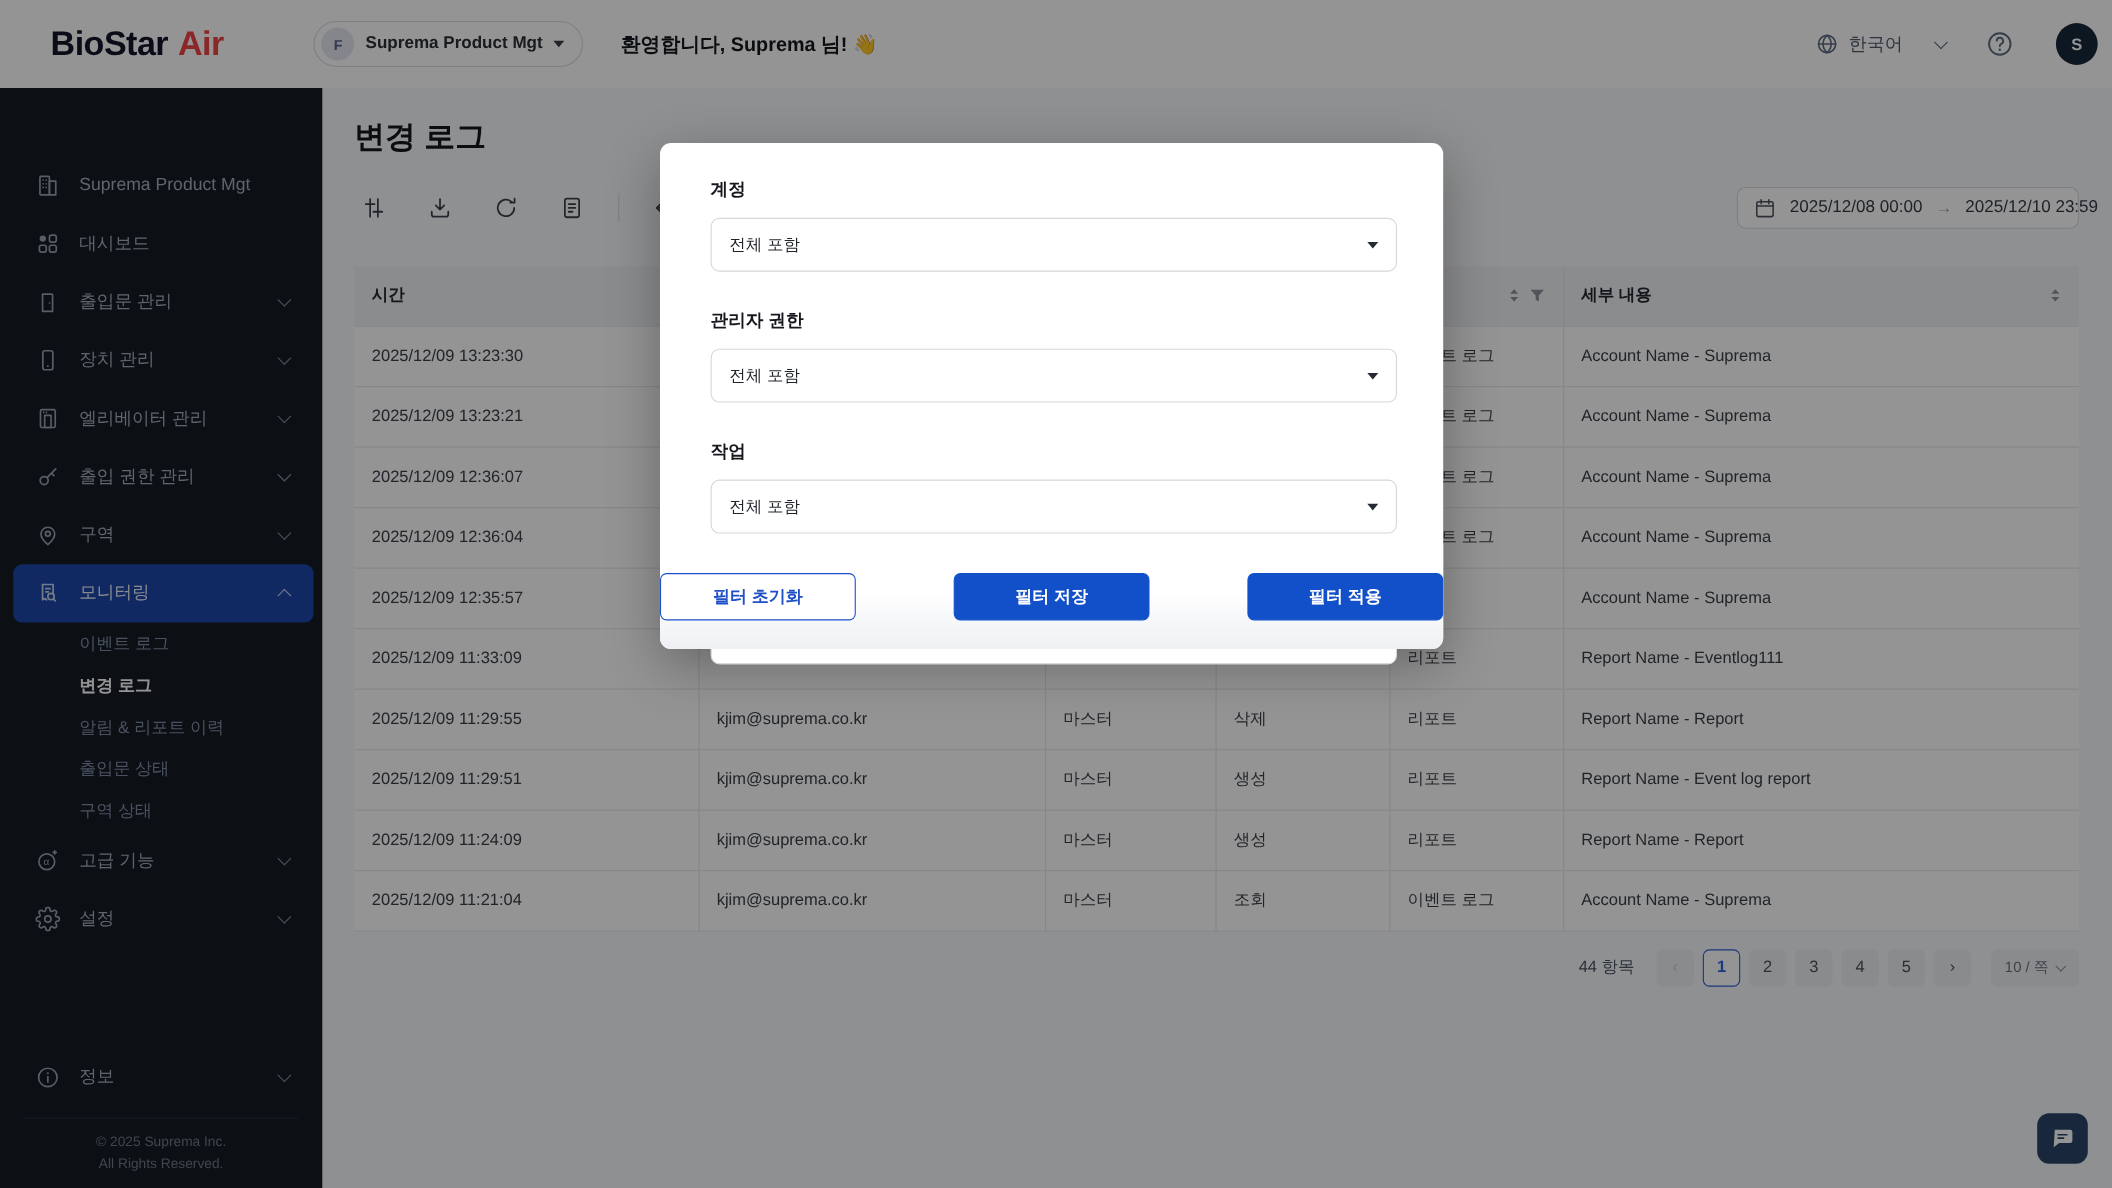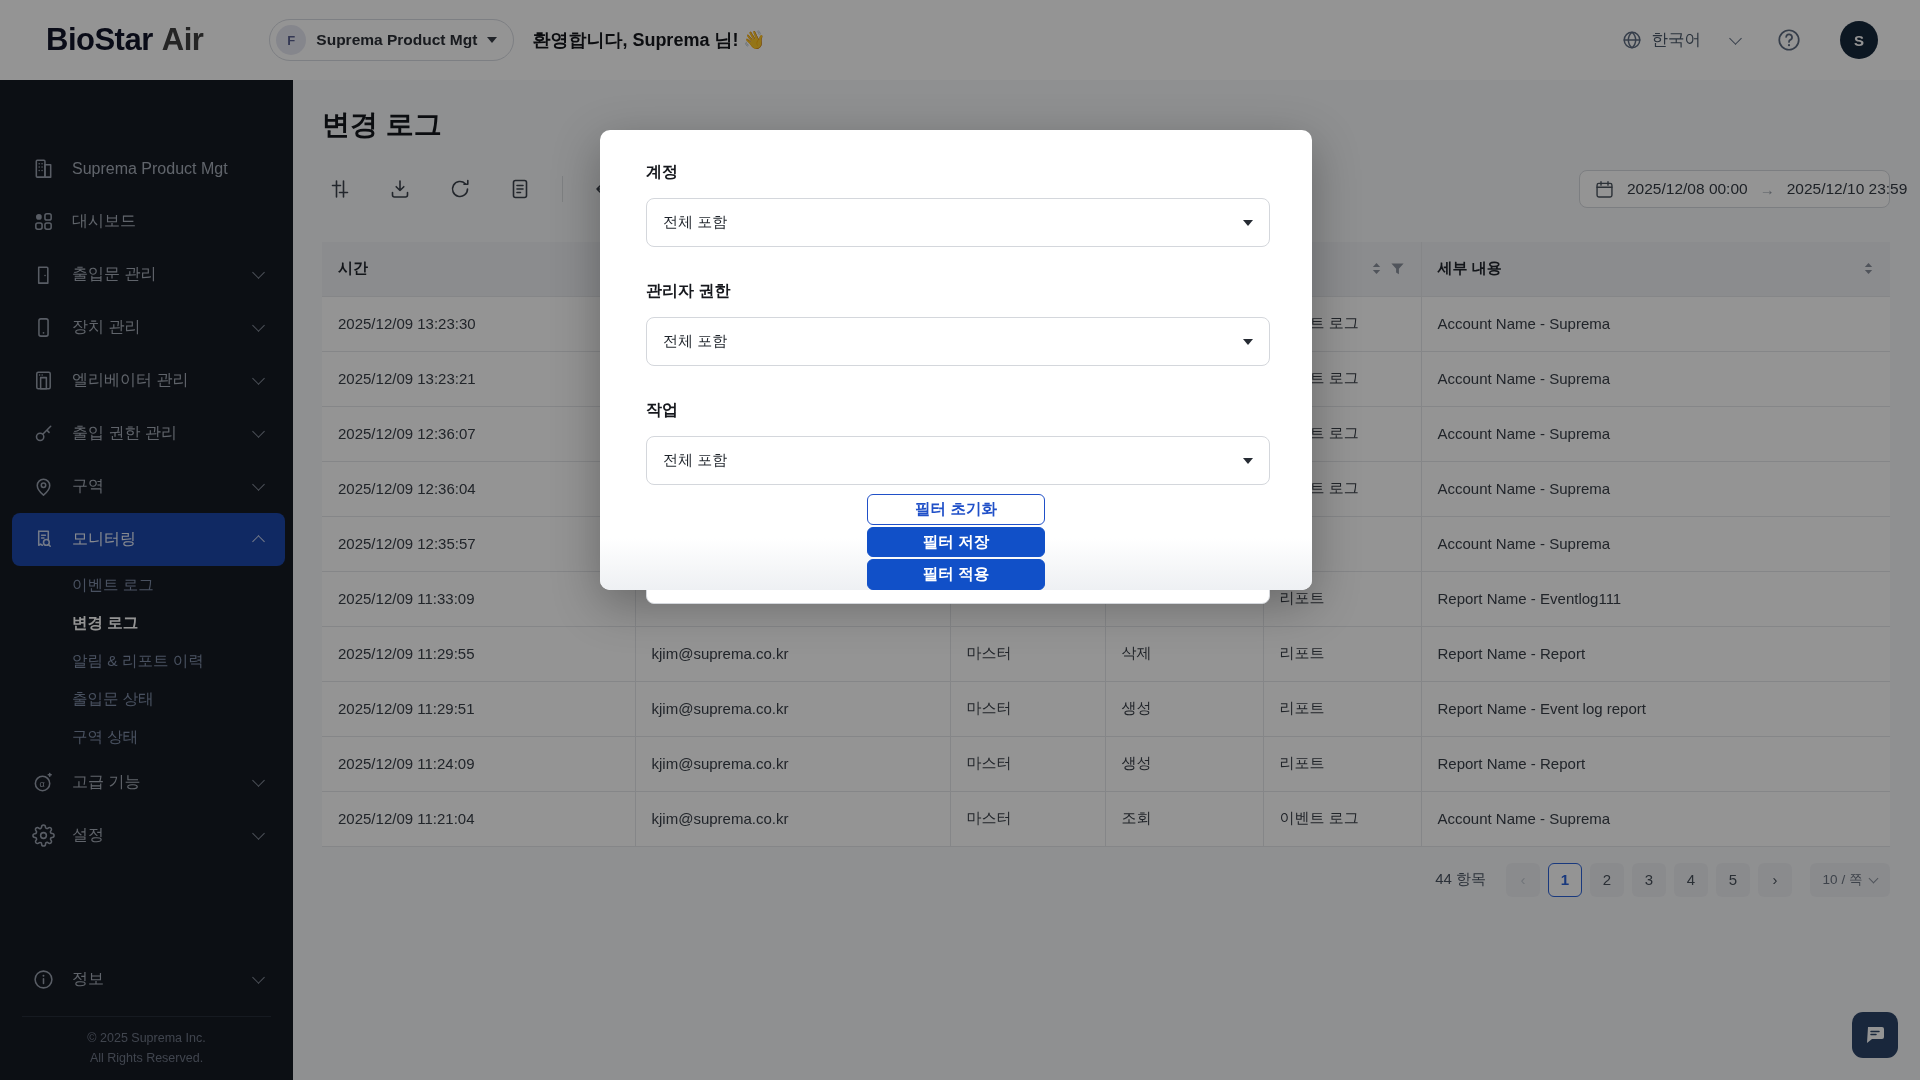--- a/index.html
+++ b/index.html
@@ -6,24 +6,24 @@
   body { background:#30343a; }
   .screen {
     position:relative; width:1920px; height:1080px; overflow:hidden;
     background:#f7f8fa; font-family:"Liberation Sans","DejaVu Sans",sans-serif; color:#222;
   }
   svg { display:block; }
   .icon { stroke:currentColor; fill:none; stroke-width:1.6; stroke-linecap:round; stroke-linejoin:round; }
 
   
   .topbar { position:absolute; left:0; top:0; width:1920px; height:80px; background:#ffffff;
-    display:flex; align-items:center; padding:0 42px 0 46px; z-index:2; }
+    display:flex; align-items:center; padding:0 13px 0 46px; z-index:2;gap:16px; }
   .logo { font-size:31px; font-weight:bold; letter-spacing:-0.5px; display:flex; gap:9px; }
   .logo .lg1 { color:#12152a; }
-  .logo .lg2 { color:#404040; }
+  .logo .lg2 { color:#ef4444; }
   .workspace-pill { margin-left:66px; height:42px; border:1px solid #d8dbe2; border-radius:21px;
     display:flex; align-items:center; gap:10px; padding:0 16px 0 6px; background:#fff; cursor:pointer; }
   .ws-badge { width:30px; height:30px; border-radius:50%; background:#e6e7f2; color:#5b6190;
     font-size:13px; font-weight:bold; display:flex; align-items:center; justify-content:center; }
   .ws-name { font-size:15.5px; font-weight:600; color:#2b2f36; }
   .caret-down { width:0; height:0; border-left:5.5px solid transparent; border-right:5.5px solid transparent; border-top:6.5px solid #3a3f47; }
   .greeting { margin-left:18px; font-size:18px; font-weight:600; color:#15181d; }
   .topbar-spacer { flex:1; }
   .top-right { display:flex; align-items:center; color:#5d6b80; }
   .lang-group { display:flex; align-items:center; gap:9px; cursor:pointer; }
@@ -95,21 +95,21 @@
   .modal-head { height:73px; display:flex; align-items:center; padding:0 28px 0 36px; border-bottom:2px solid #2456cc; }
   .modal-title { font-size:20px; font-weight:600; color:#14171c; }
   .modal-close { margin-left:auto; background:none; border:none; cursor:pointer; padding:4px; }
   .modal-body { padding:32px 42px 0 46px; display:grid; grid-template-columns:1fr; column-gap:56px; row-gap:34px; }
   .field-label { font-size:16px; font-weight:bold; color:#16181d; margin-bottom:15px; }
   .select-box { height:49px; border:1px solid #d4d7dc; border-radius:8px; background:#fff; display:flex; align-items:center;
     padding:0 16px; cursor:pointer; }
   .select-value { font-size:15px; color:#1f242b; }
   .select-box .caret-down { margin-left:auto; border-top-color:#262b33; }
   .modal-footer { position:absolute; left:0; right:0; bottom:0; height:96px; display:flex; align-items:center; justify-content:space-between;
-    gap:2px; border-radius:0 0 10px 10px; background:linear-gradient(180deg,#ffffff 46%,#eef0f3 100%);flex-direction:column; }
+    gap:2px; border-radius:0 0 10px 10px; background:linear-gradient(180deg,#ffffff 46%,#eef0f3 100%); }
   .m-btn { width:178px; height:43px; border-radius:6px; font-size:15.5px; font-weight:600; cursor:pointer;
     font-family:"Liberation Sans","DejaVu Sans",sans-serif; }
   .m-btn.outline { background:#fff; border:1px solid #2050c8; color:#2050c8; }
   .m-btn.solid { background:#1150c8; border:1px solid #1150c8; color:#fff; }
 </style>
 </head>
 <body>
 
 <div class="screen">
 

